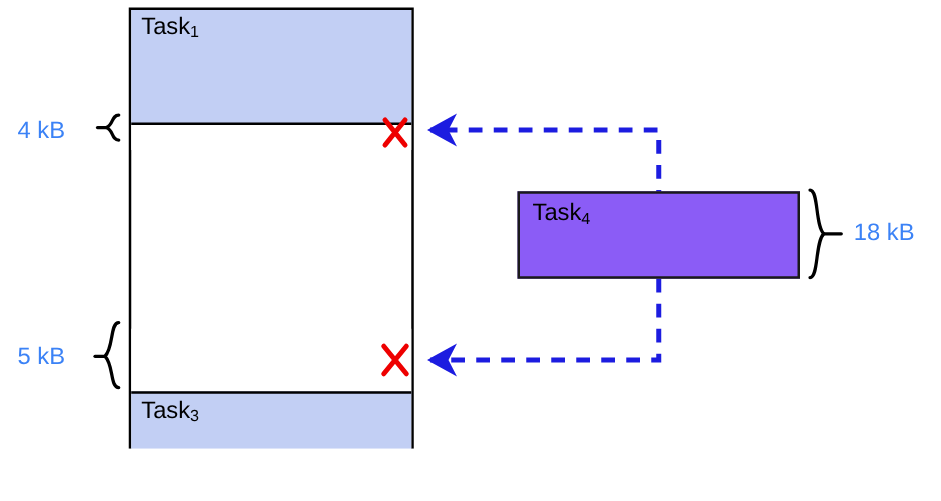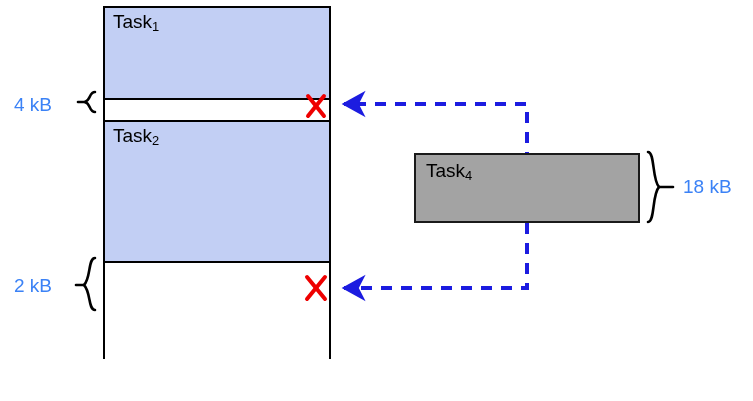--- a/index.html
+++ b/index.html
@@ -60,21 +60,21 @@
   }
 
   
   .task4-box {
     position: absolute;
     left: 414px;
     top: 153px;
     width: 226px;
     height: 70px;
     box-sizing: border-box;
-    background: #a3a3a3;
+    background: #8b5cf6;
     border: 2px solid #1a1a1a;
     z-index: 6;
   }
   .task4-label {
     position: absolute;
     left: 10px;
     top: 5px;
     font-size: 19px;
     color: #000000;
     white-space: nowrap;
@@ -113,26 +113,26 @@
 <div id="canvas">
 
   <div class="mem-column">
 
     <div class="mem-block first" style="top:0px; height:92px;">
       <span class="block-label"><span>Task</span><sub>1</sub></span>
     </div>
 
     <div class="mem-gap" style="top:92px; height:20px;"></div>
 
-    <div class="mem-block" style="top:112px; height:143px;">
-      <span class="block-label"><span>Task</span><sub>2</sub></span>
-    </div>
 
     <div class="mem-gap" style="top:255px; height:50px;"></div>
 
+    <div class="mem-block last" style="top:305px; height:75px;">
+      <span class="block-label"><span>Task</span><sub>3</sub></span>
+    </div>
 
   </div>
 
   <svg class="overlay under" viewBox="0 0 753 401">
     <defs>
       <marker id="bluehead" markerWidth="7" markerHeight="7" refX="5.6" refY="3.5" orient="auto" markerUnits="strokeWidth">
         <path d="M6.2,3.5 L0.2,0.2 L1.9,3.5 L0.2,6.8 Z" fill="#1c1ce0"></path>
       </marker>
     </defs>
 
@@ -162,17 +162,17 @@
     </g>
 
     <g stroke="#ee0000" stroke-width="4" stroke-linecap="round">
       <line x1="307" y1="277" x2="325" y2="299"></line>
       <line x1="325" y1="277" x2="307" y2="299"></line>
     </g>
   </svg>
 
   <div class="size-label" id="label-4kb">4 kB</div>
 
-  <div class="size-label" id="label-8kb">2 kB</div>
+  <div class="size-label" id="label-8kb">5 kB</div>
 
   <div class="size-label" id="label-12kb">18 kB</div>
 
 </div>
 
 </body></html>

